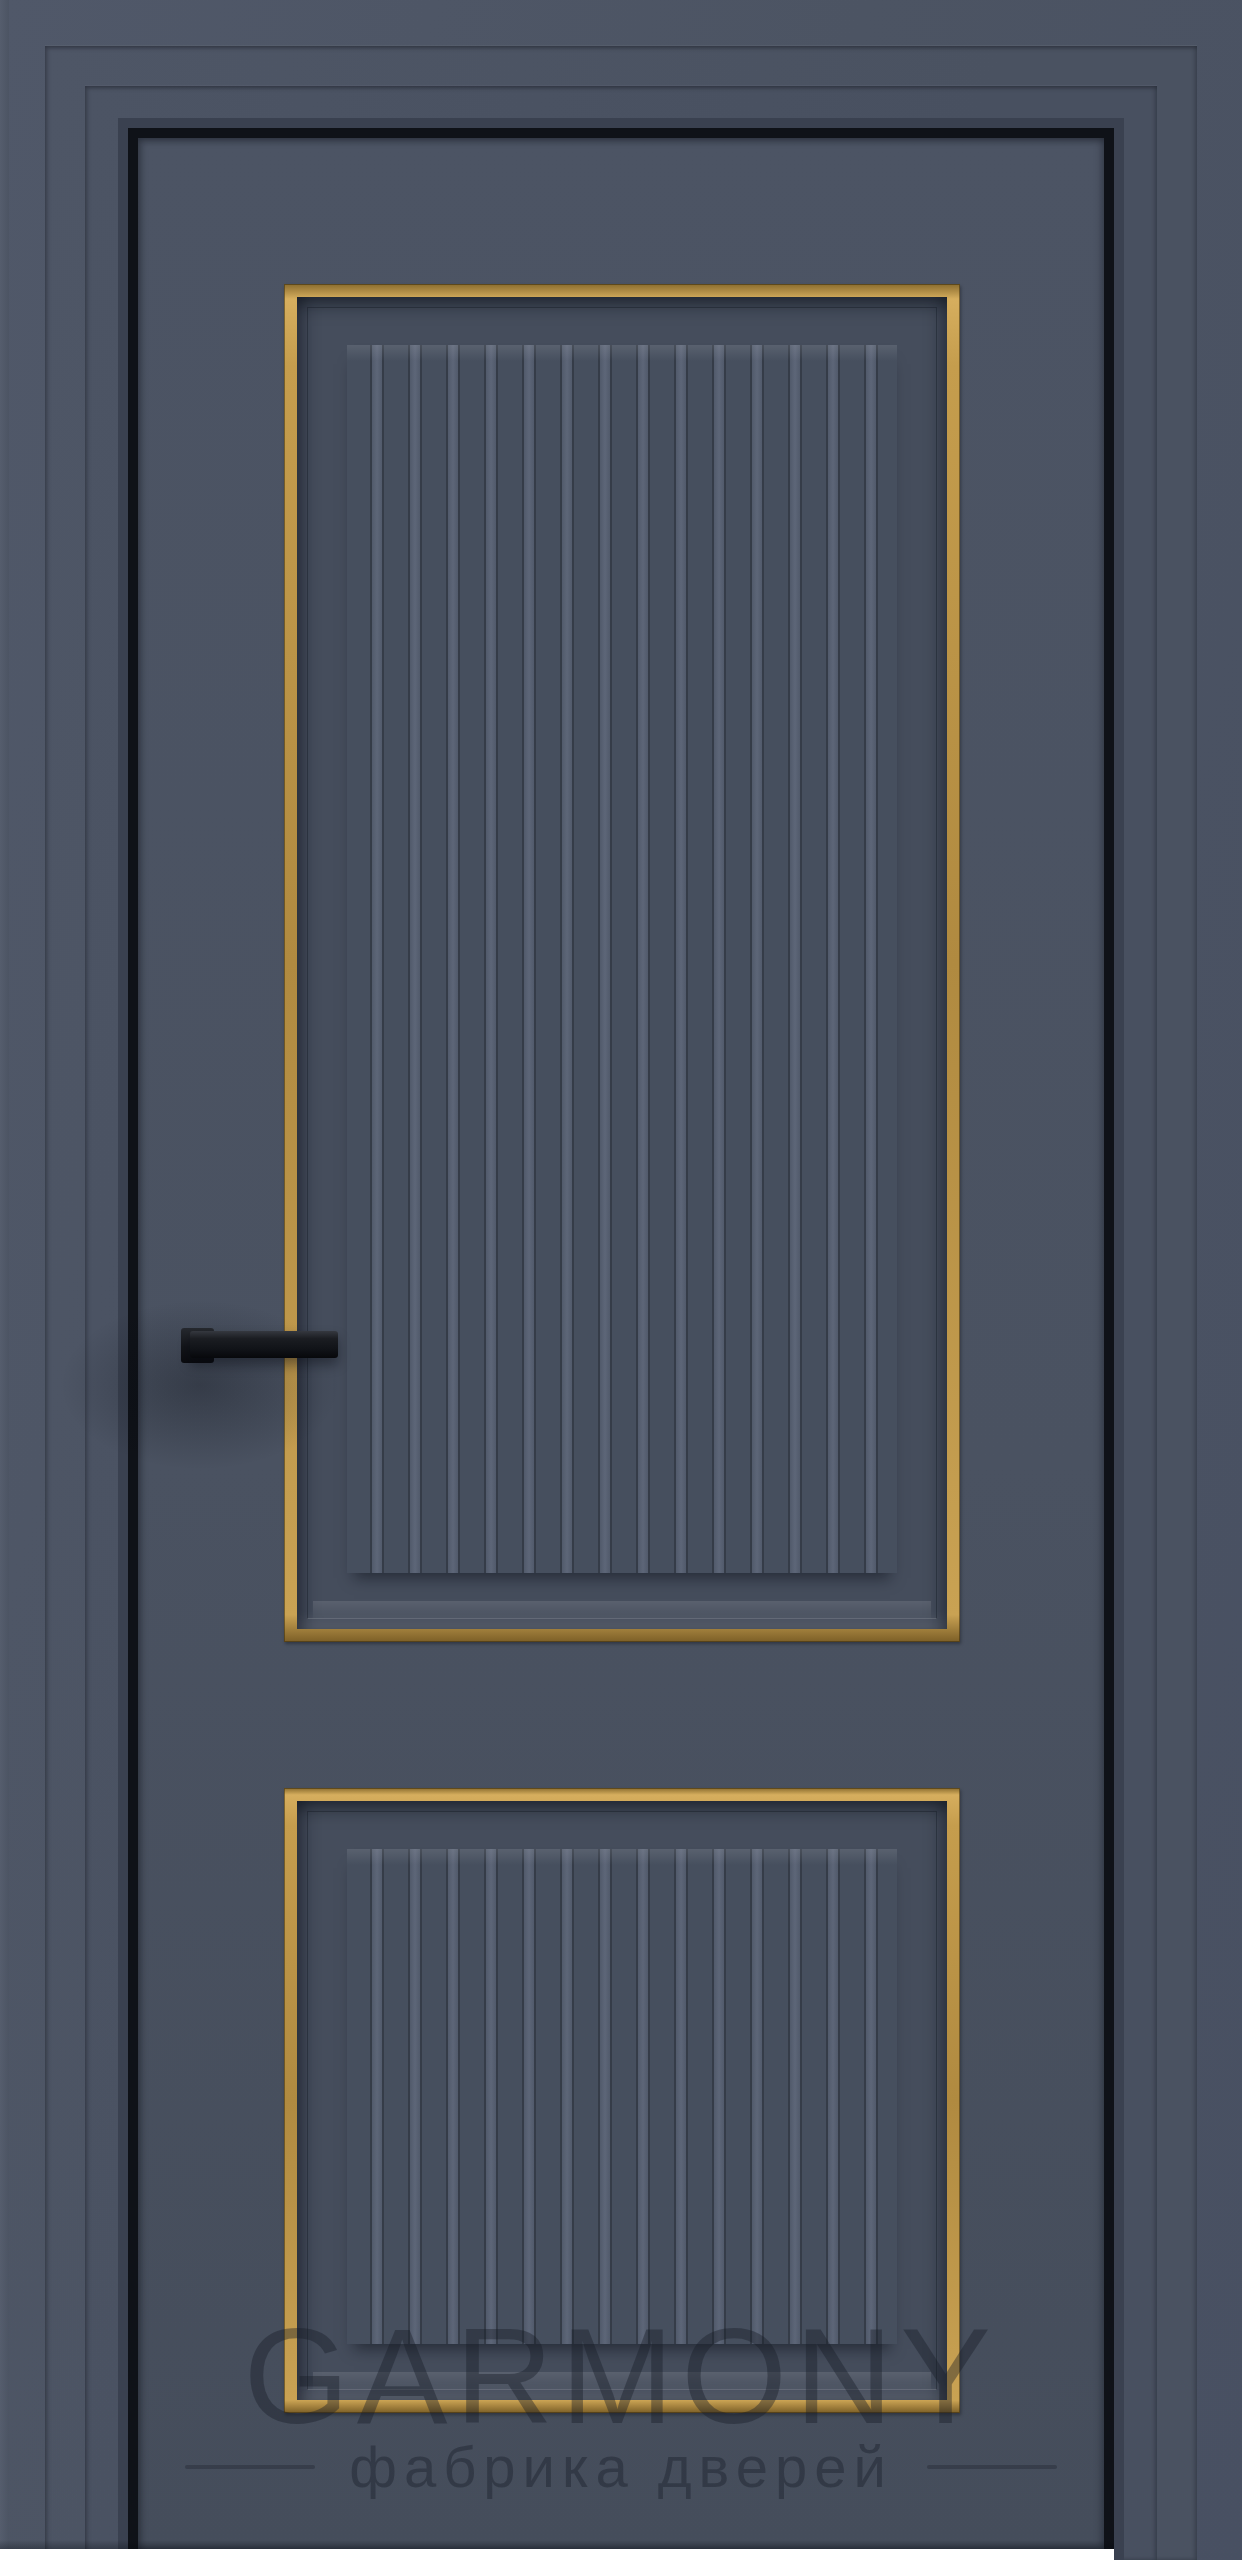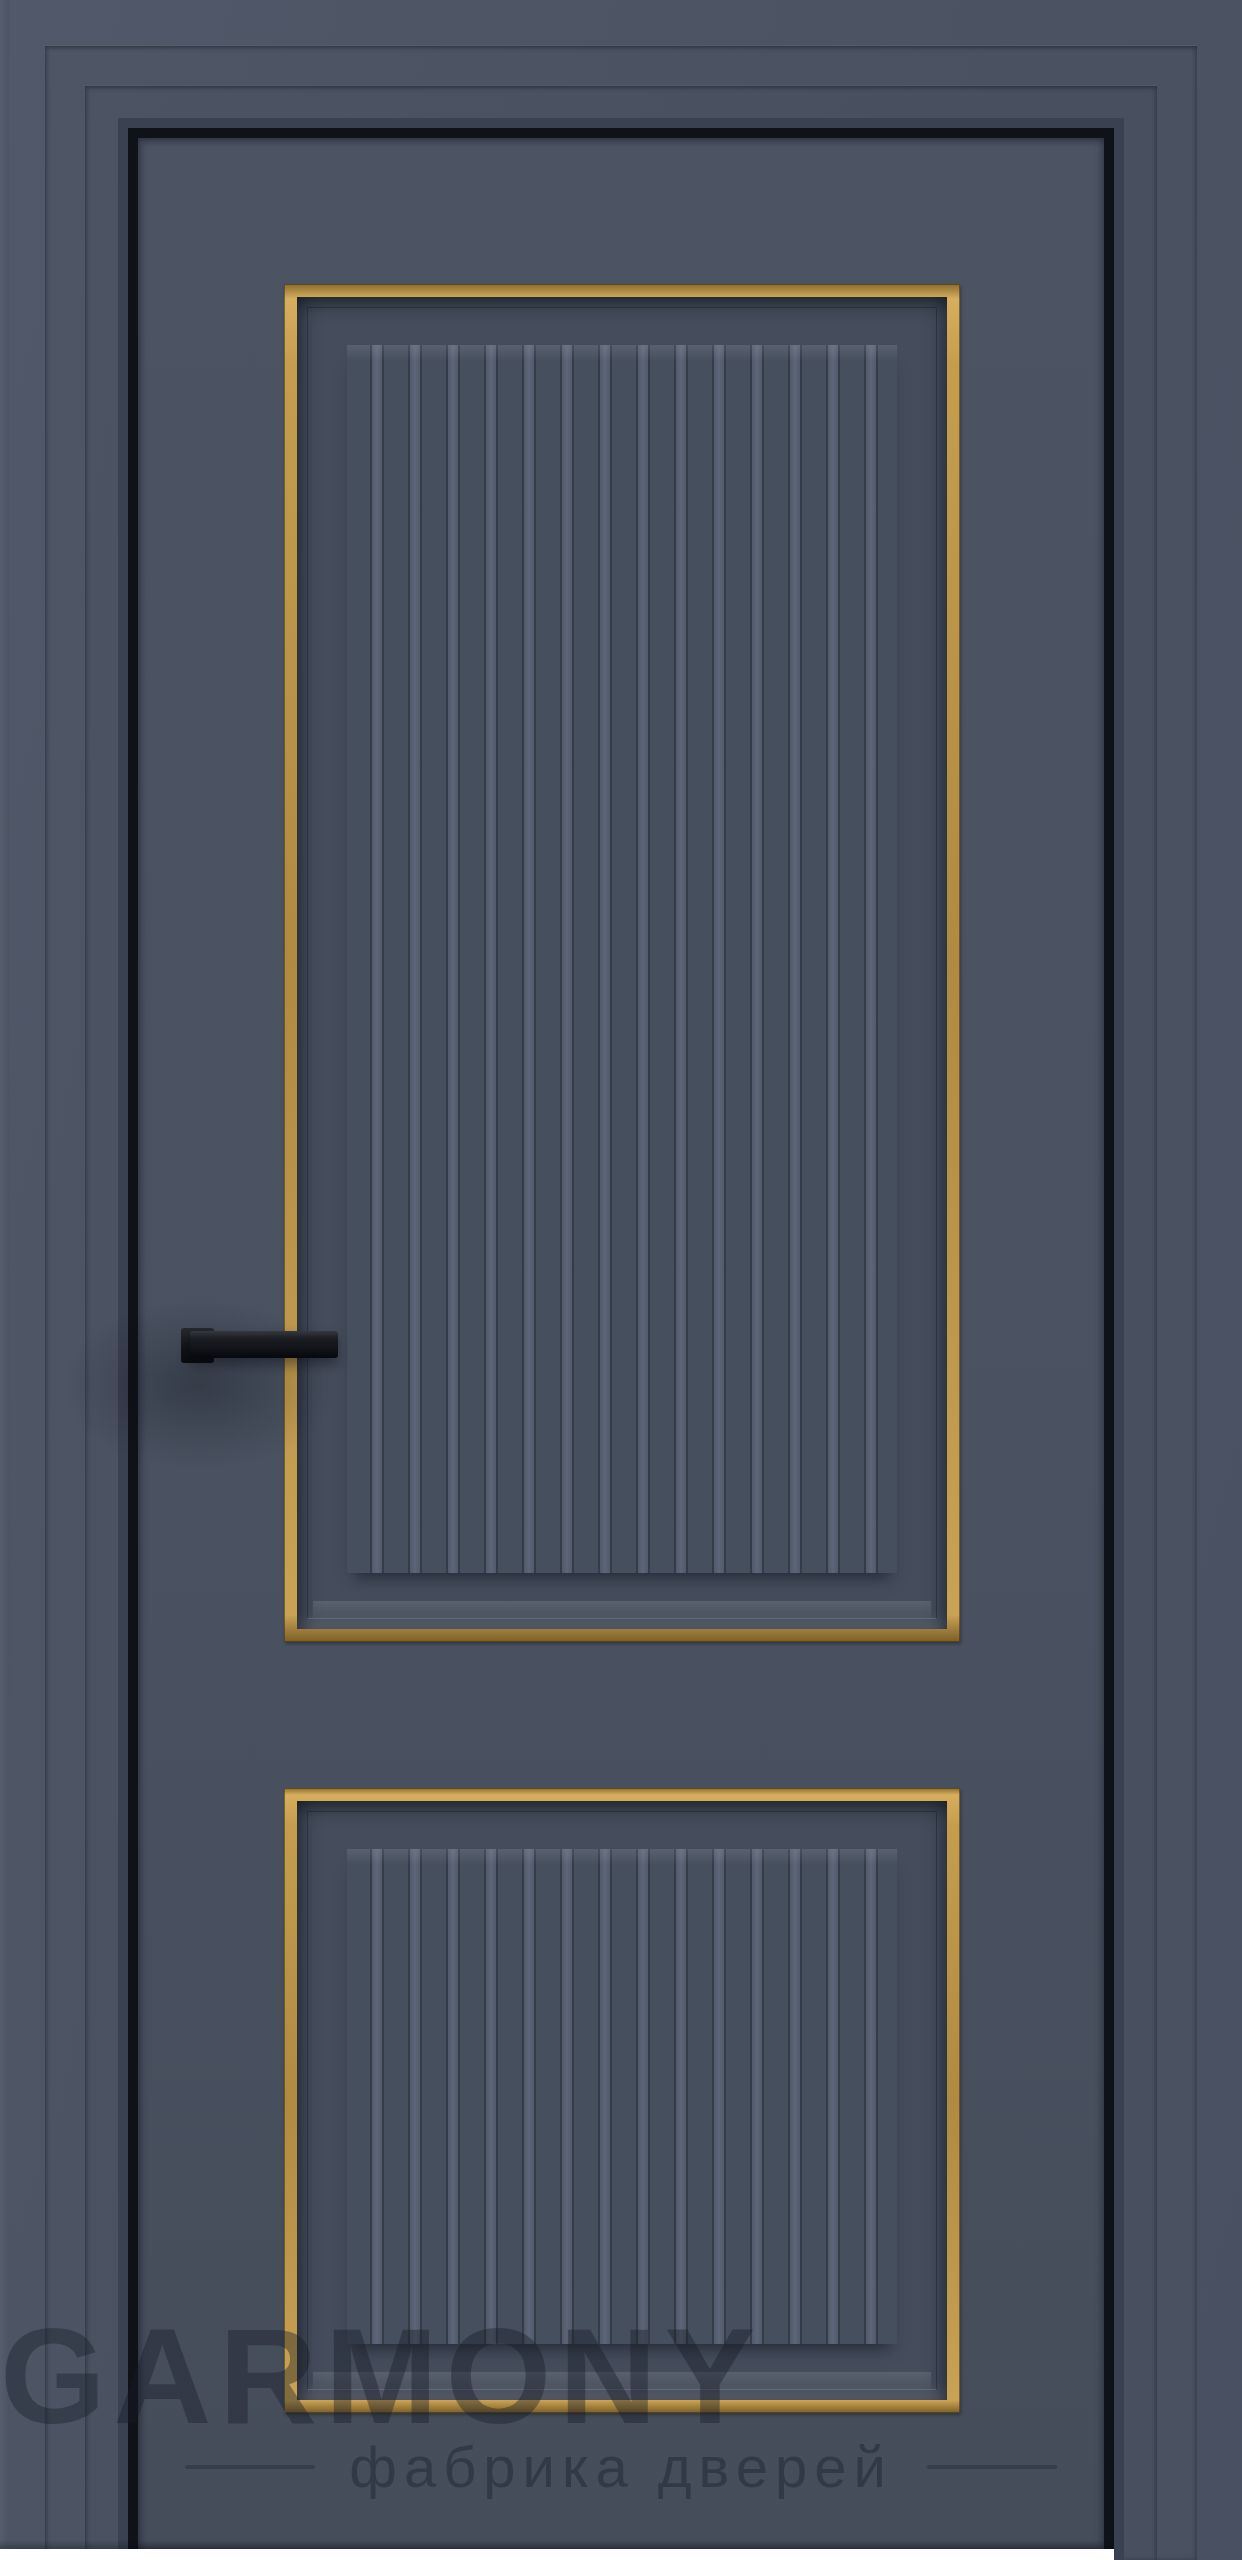--- a/index.html
+++ b/index.html
@@ -107,22 +107,22 @@
     position:absolute;left:0;top:2540px;width:1114px;height:9px;
     background:linear-gradient(180deg,rgba(5,8,14,0),rgba(5,8,14,.30));
   }
   .floor{
     position:absolute;left:0;top:2549px;width:1114px;height:11px;
     background:#ffffff;
   }
   
   .wm-brand{
     position:absolute;left:0;right:0;top:2308px;
-    text-align:left;
-    font-size:136px;font-weight:700;letter-spacing:.055em;
+    text-align:center;
+    font-size:136px;font-weight:400;letter-spacing:.055em;
     color:rgba(22,27,38,.40);
     line-height:1;
     user-select:none;
   }
   .wm-row{
     position:absolute;left:0;right:0;top:2432px;height:70px;
     display:flex;align-items:center;justify-content:center;gap:34px;
     color:rgba(22,27,38,.38);
   }
   .wm-dash{

